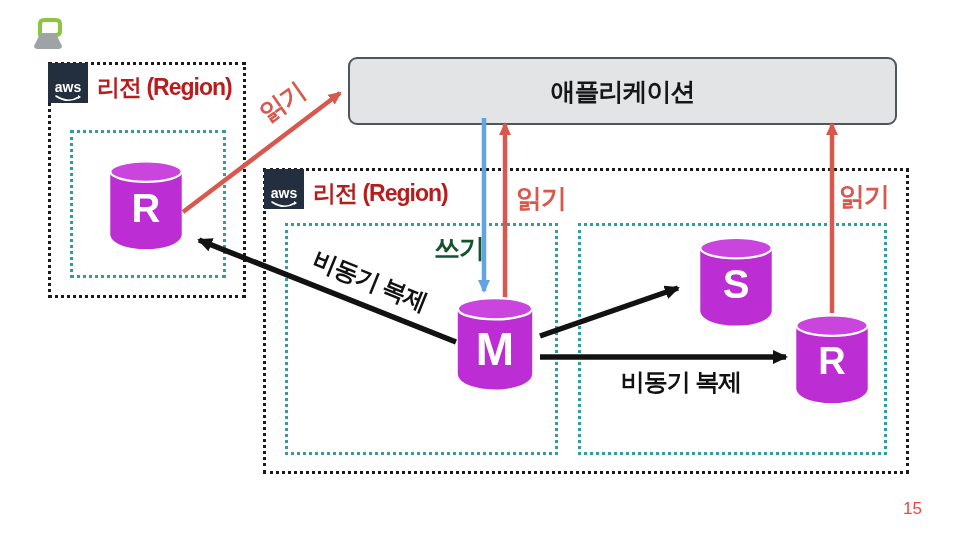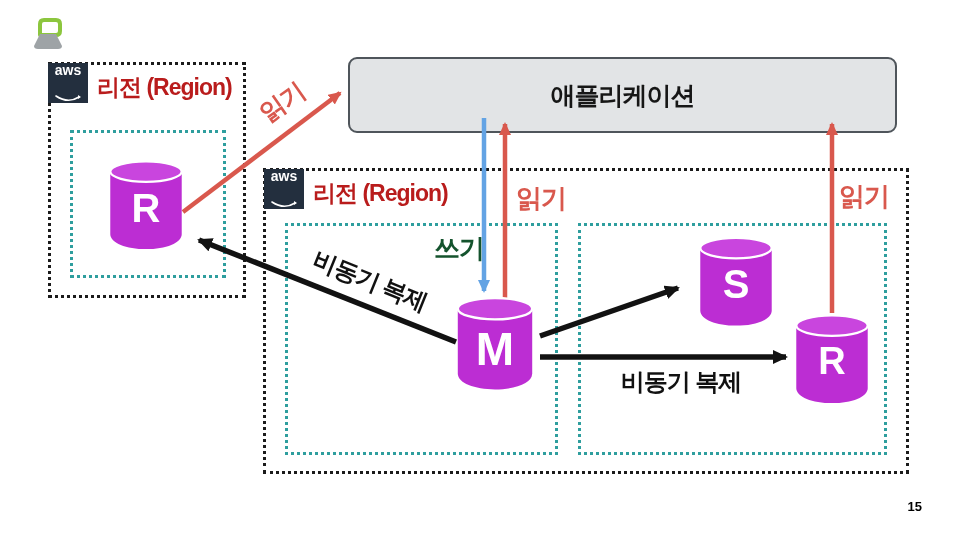--- a/index.html
+++ b/index.html
@@ -17,28 +17,28 @@
   .az2{left:578px;top:223px;width:309px;height:232px;}
   .az-label{position:absolute;text-align:center;font-weight:bold;font-size:25px;color:#3E9C9E;letter-spacing:-1px;}
   .az1-label{left:285px;top:419px;width:273px;}
   .az2-label{left:578px;top:419px;width:309px;}
 
   .region-title{position:absolute;font-size:23px;font-weight:600;color:#b91c1c;letter-spacing:-1px;}
   .title-left{left:97px;top:72px;}
   .title-main{left:313px;top:178px;}
 
   
-  .aws-logo{position:absolute;width:40px;height:40px;background:#232F3E;display:flex;flex-direction:column;align-items:center;justify-content:space-between;z-index:4;}
+  .aws-logo{position:absolute;width:40px;height:40px;background:#232F3E;display:flex;flex-direction:column;align-items:center;justify-content:flex-end;z-index:4;}
   .aws-logo-1{left:48px;top:63px;}
   .aws-logo-2{left:264px;top:169px;}
   .aws-text{color:#fff;font-weight:bold;font-size:14px;line-height:14px;letter-spacing:0;}
   .aws-swoosh{margin-top:1px;}
 
   
-  .app-box{position:absolute;left:348px;top:57px;width:549px;height:76px;background:#E2E4E6;border:2px solid #4F555B;border-radius:9px;display:flex;align-items:center;justify-content:center;z-index:2;}
+  .app-box{position:absolute;left:348px;top:57px;width:549px;height:68px;background:#E2E4E6;border:2px solid #4F555B;border-radius:9px;display:flex;align-items:center;justify-content:center;z-index:2;}
   .app-label{font-size:25px;font-weight:600;color:#161616;letter-spacing:-1px;}
 
   
   .db{position:absolute;z-index:3;}
   .db svg{display:block;}
   .db-letter{position:absolute;left:0;top:30%;width:100%;text-align:center;color:#ffffff;font-weight:bold;}
   .db-r1{left:108px;top:157px;width:76px;height:96px;}
   .db-m{left:452px;top:296px;width:86px;height:95px;}
   .db-s{left:698px;top:233px;width:76px;height:97px;}
   .db-r2{left:794px;top:311px;width:76px;height:96px;}
@@ -58,21 +58,21 @@
   .lbl-write1{left:459px;top:248px;font-size:26px;}
   .lbl-sync{left:640px;top:263px;font-size:24px;}
   .lbl-async1{left:370px;top:281px;font-size:24px;transform:translate(-50%,-50%) rotate(22deg);}
   .lbl-async2{left:681px;top:382px;font-size:24px;}
 
   
   .arrows-overlay{position:absolute;left:0;top:0;width:960px;height:540px;z-index:2;pointer-events:none;}
 
   
   .copyright{position:absolute;left:20px;top:504px;font-size:13.5px;color:#ABAEB1;}
-  .page-number{position:absolute;right:38px;top:499px;font-size:13px;color:#000000;font-weight:bold;}
+  .page-number{position:absolute;right:38px;top:499px;font-size:17px;color:#ef4444;}
 
   
   .soaple-logo{position:absolute;left:26px;top:16px;width:42px;height:36px;}
 </style>
 </head>
 <body>
 
 <div class="canvas">
 
   <svg class="soaple-logo" viewBox="0 0 42 36">

